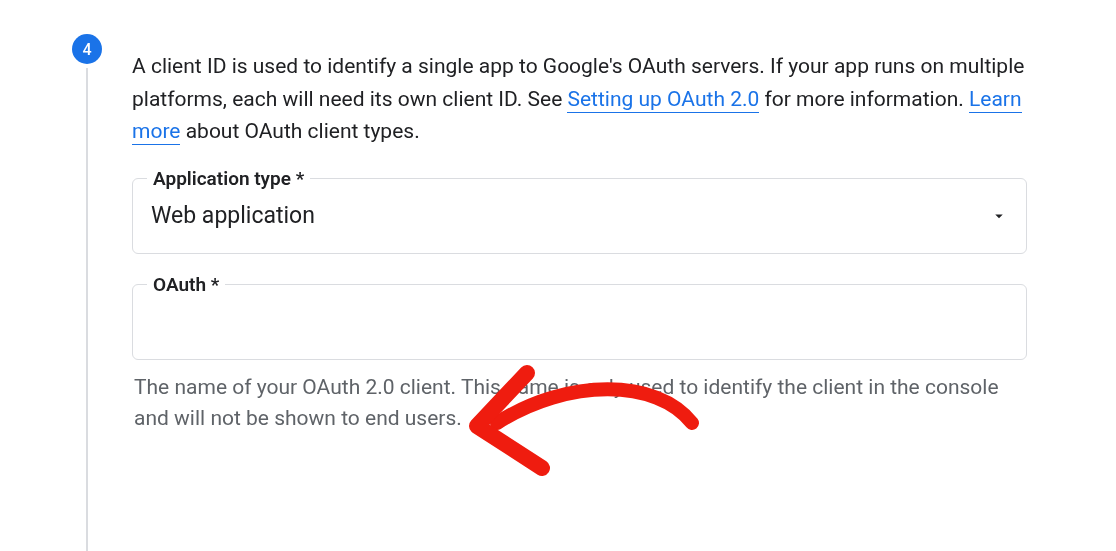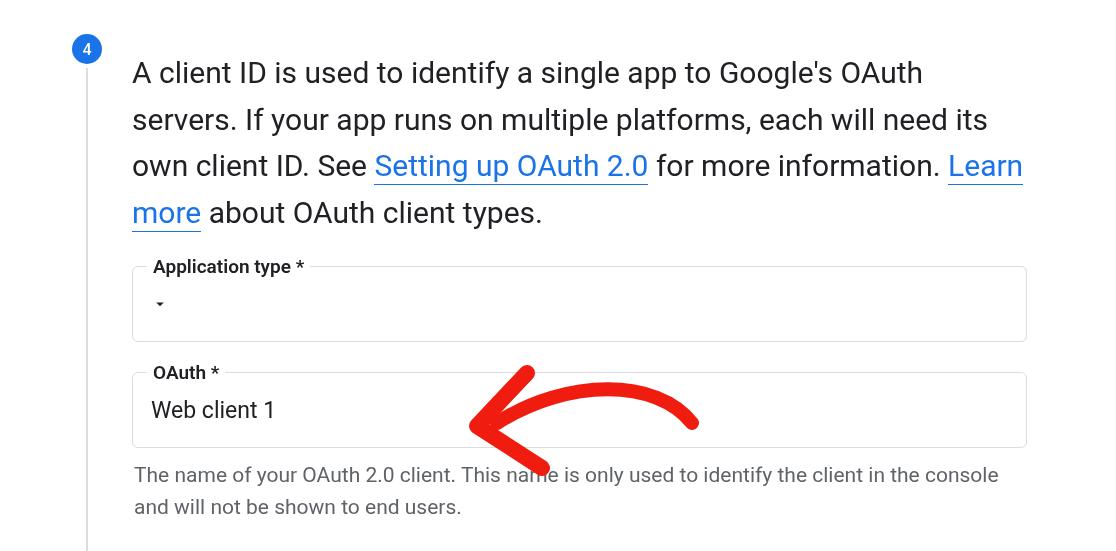--- a/index.html
+++ b/index.html
@@ -45,21 +45,21 @@
       background: #dadce0;
     }
     .step-title {
       font-size: 31px;
       font-weight: 700;
       color: #202124;
       letter-spacing: 0.2px;
     }
     .description {
       margin-top: 22px;
-      font-size: 30px;
+      font-size: 21px;
       line-height: 1.55;
       color: #202124;
       font-weight: 400;
     }
     .description a {
       color: #1a73e8;
       text-decoration: none;
       border-bottom: 1.5px solid #1a73e8;
       padding-bottom: 1px;
     }
@@ -124,30 +124,30 @@
   <div class="left-rail"></div>
 
   <div class="step-content">
 
     <p class="description">
       <span>A client ID is used to identify a single app to Google's OAuth servers. If your app runs on multiple platforms, each will need its own client ID. See </span><a href="#">Setting up OAuth 2.0</a><span> for more information. </span><a href="#">Learn more</a><span> about OAuth client types.</span>
     </p>
 
     <div class="field select-field">
       <span class="field-label">Application type *</span>
+      <span class="field-value">Web application</span>
       <span class="chevron">
         <svg viewBox="0 0 24 24">
             <path d="M7 10l5 5 5-5z" fill="#202124"></path>
           </svg>
       </span>
     </div>
 
     <div class="field">
       <span class="field-label">OAuth *</span>
-      <input type="text" class="field-value" value="Web client 1" style="">
     </div>
 
     <p class="helper">The name of your OAuth 2.0 client. This name is only used to identify the client in the console and will not be shown to end users.</p>
 
     <svg class="annotation-arrow" width="280" height="180" viewBox="0 0 280 180">
       <path d="M245 95 C 210 50, 120 50, 50 95" stroke="#ef1c0f" stroke-width="14" fill="none" stroke-linecap="round"></path>
       <path d="M80 45 L30 98 L95 140" stroke="#ef1c0f" stroke-width="16" fill="none" stroke-linecap="round" stroke-linejoin="round"></path>
     </svg>
   </div>
 </div>

